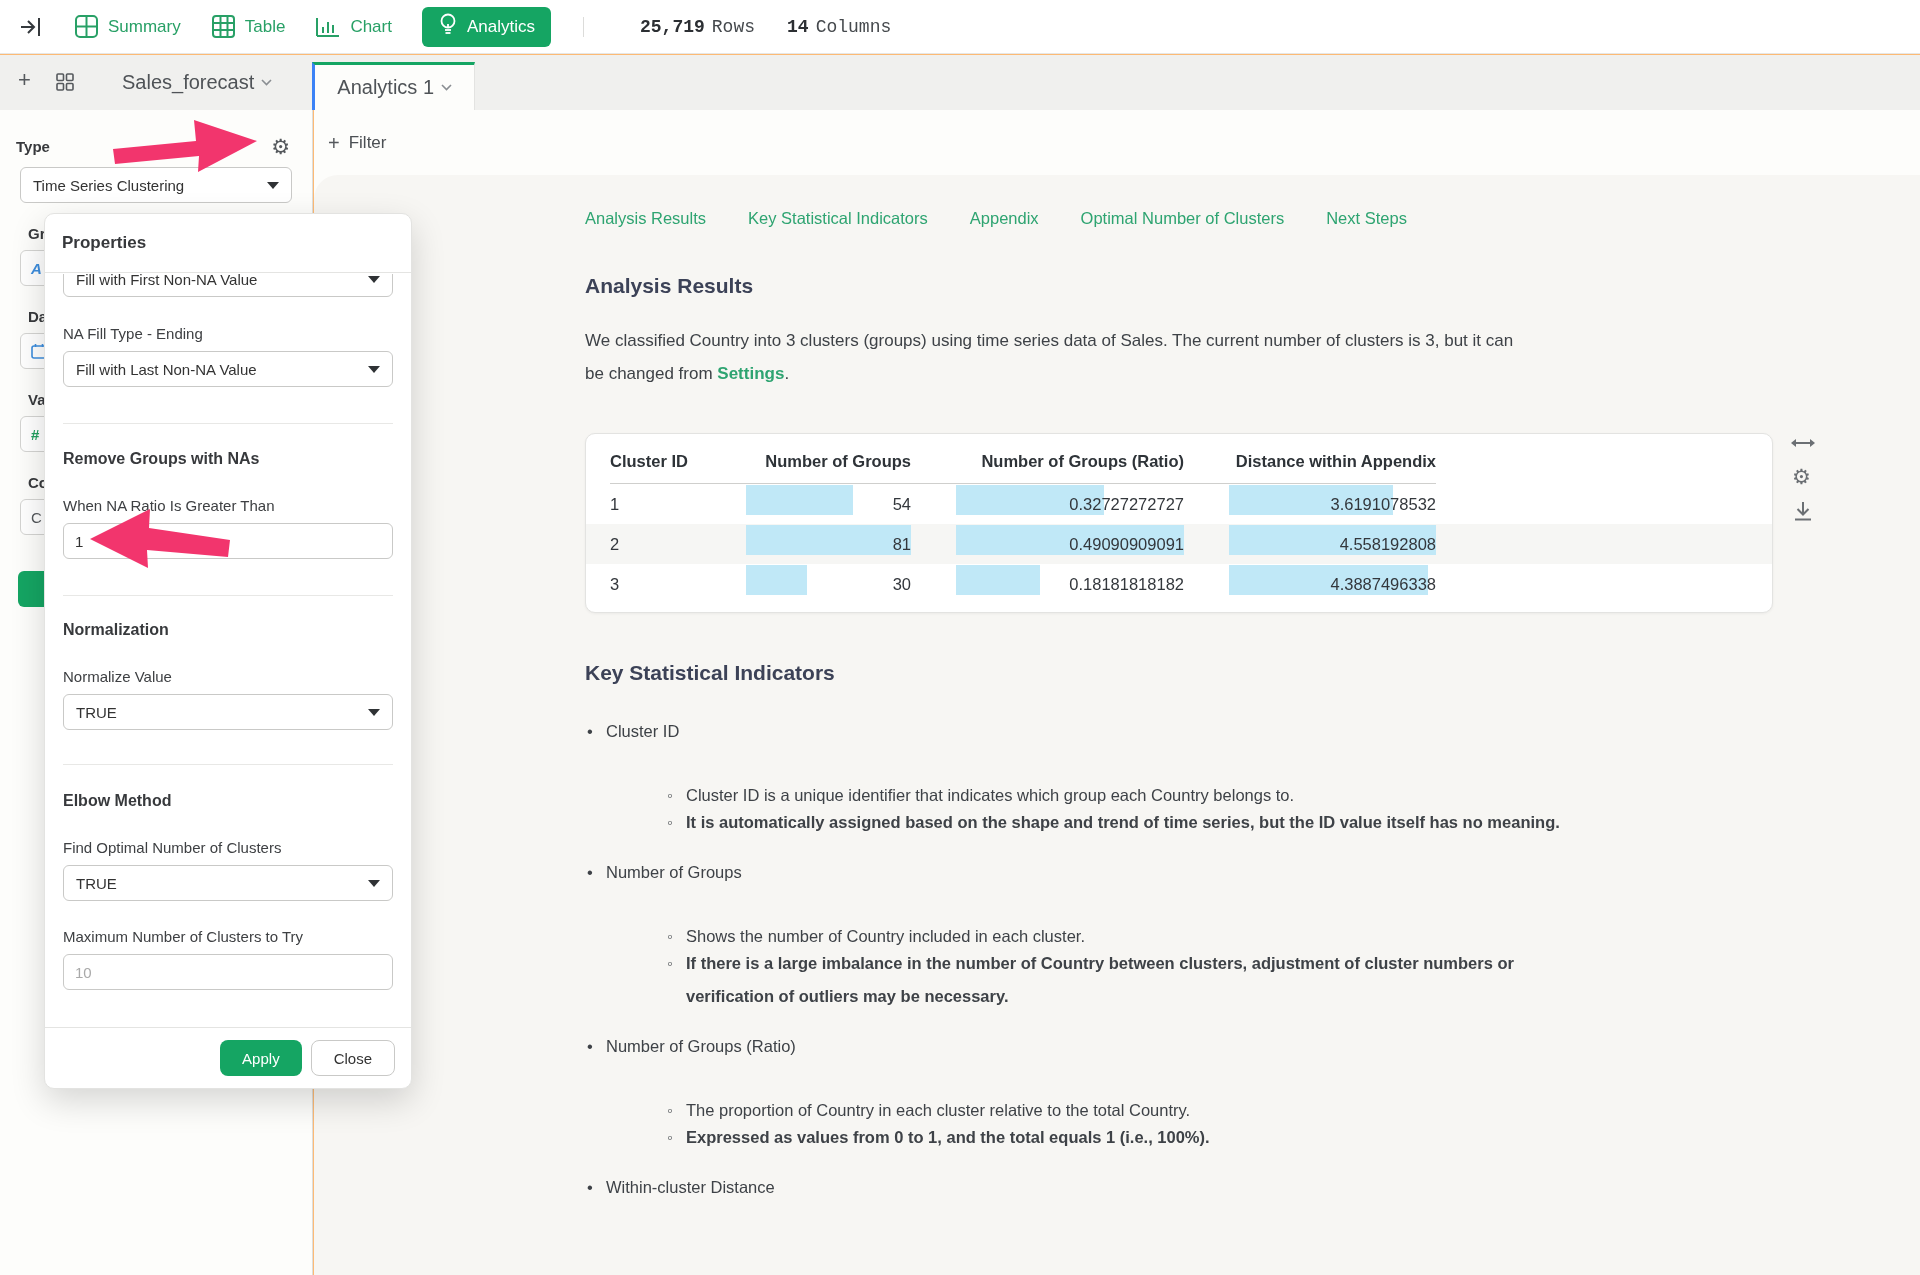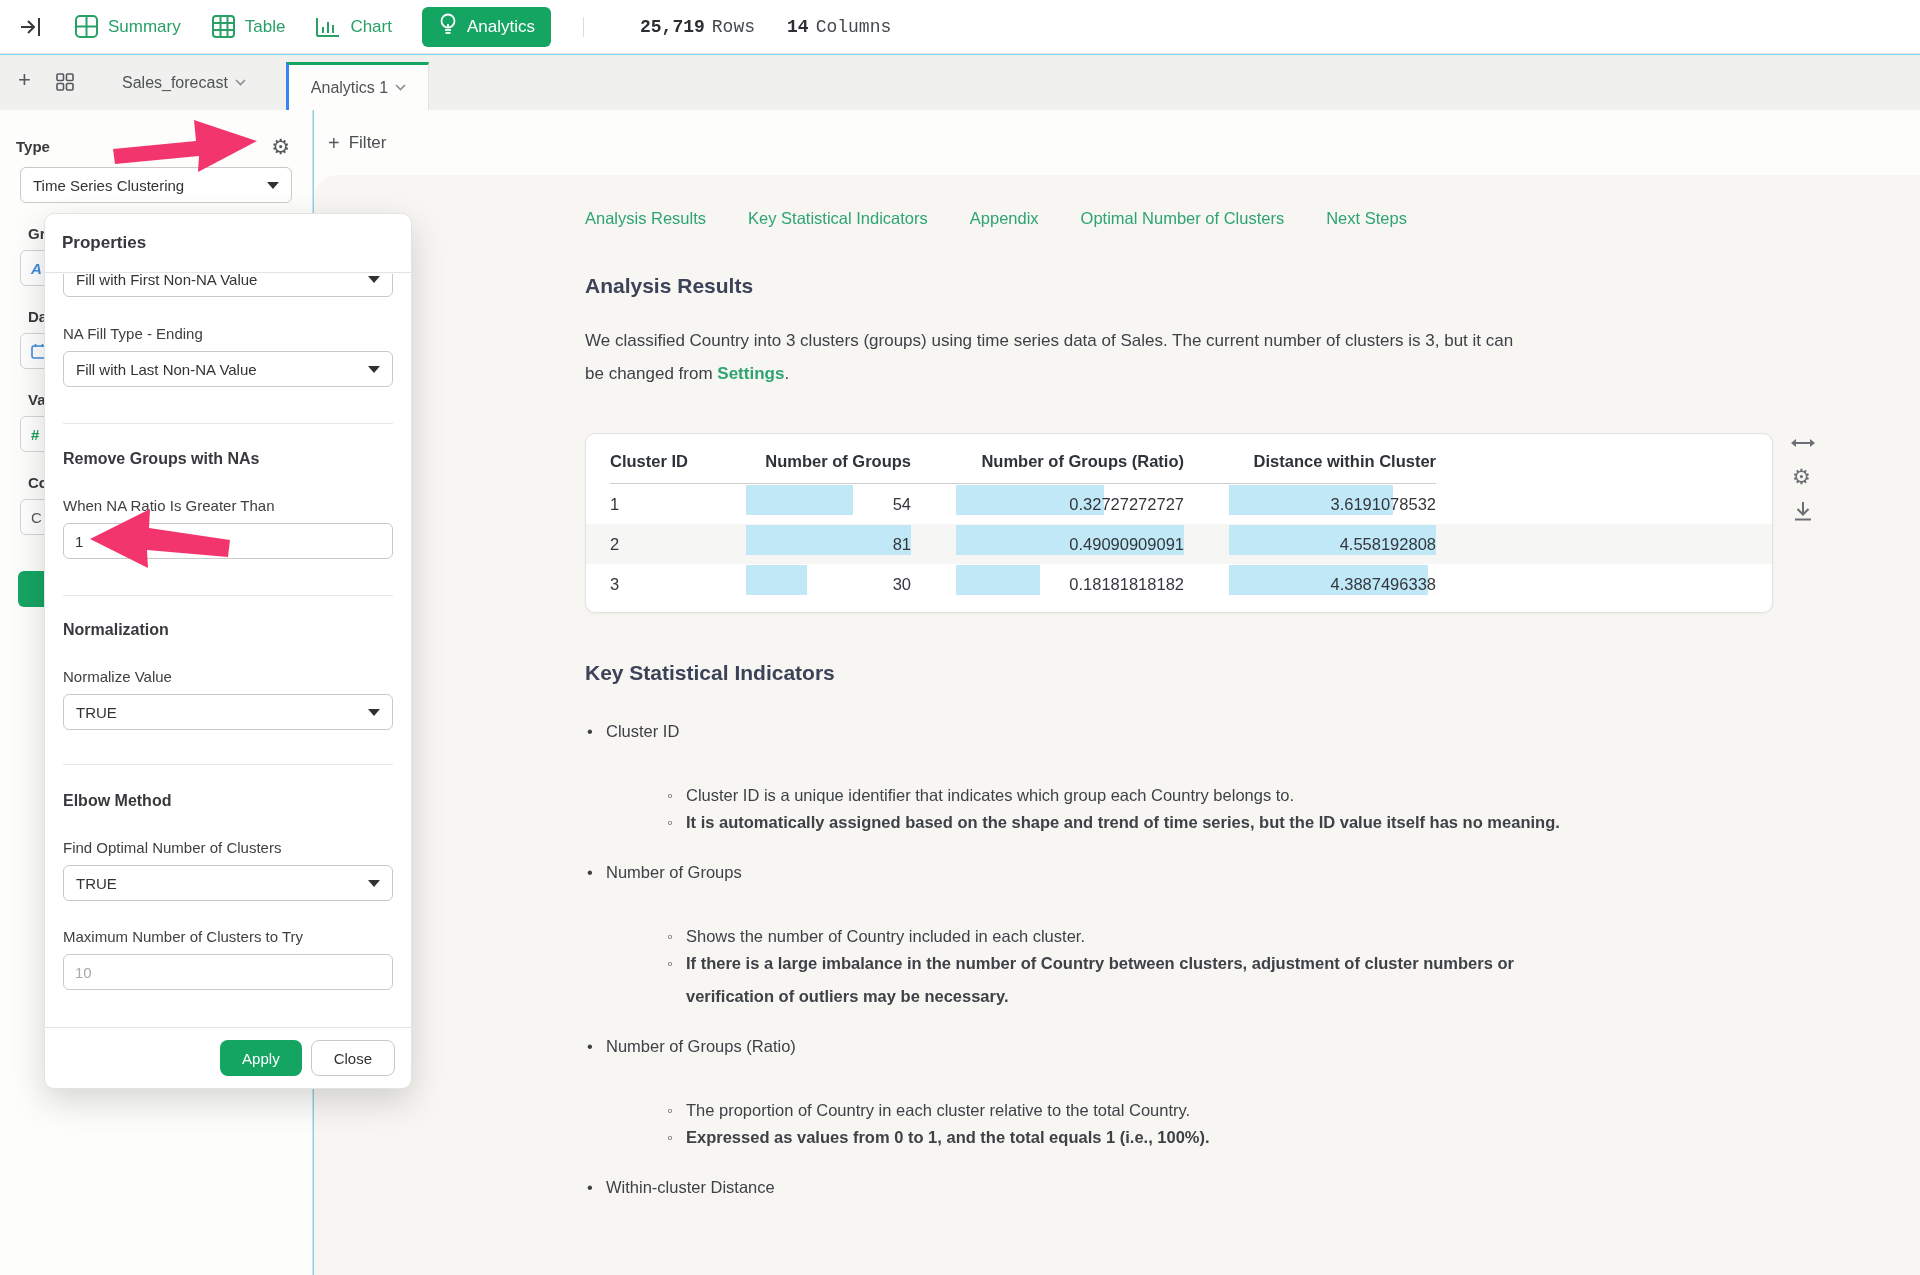--- a/index.html
+++ b/index.html
@@ -1,35 +1,35 @@
 <!DOCTYPE html>
 <html><head>
 <meta charset="utf-8">
 <style>
   * { margin:0; padding:0; box-sizing:border-box; }
   html,body { width:1920px; height:1275px; font-family:"Liberation Sans", sans-serif; background:#fff; }
-  .page { position:relative; width:1920px; height:1275px; overflow:hidden; background:#7dd3fc; }
+  .page { position:relative; width:1920px; height:1275px; overflow:hidden; background:#fdba74; }
 
   
   .toolbar { position:absolute; left:0; top:0; width:1920px; height:54px; background:#fff; border-bottom:1px solid #e7e7e5; display:flex; align-items:center; }
   .collapse-btn { margin-left:16px; width:30px; height:30px; display:flex; align-items:center; justify-content:center; cursor:pointer; }
   .viewbtn { display:flex; align-items:center; gap:9px; margin-left:30px; color:#28a066; font-size:17px; cursor:pointer; }
   .viewbtn svg { display:block; }
   .viewbtn.first { margin-left:28px; }
   .viewbtn-active { margin-left:30px; background:#15a563; border-radius:6px; height:40px; padding:0 16px; display:flex; align-items:center; gap:9px; color:#fff; font-size:17px; cursor:pointer; }
   .tb-sep { width:1px; height:20px; background:#dcdcda; margin-left:32px; }
   .tb-stats { display:flex; align-items:baseline; gap:7px; margin-left:56px; font-size:18px; color:#45494d;font-family:Liberation Mono, monospace; }
   .tb-stats .num { font-weight:bold; color:#2c2f33; }
   .tb-stats .gap { width:18px; }
 
   
   .tabbar { position:absolute; left:0; top:55px; width:1920px; height:55px; background:#f0f0ee; display:flex; align-items:flex-end; }
   .tab-plus { position:absolute; left:18px; top:14px; font-size:22px; color:#55595d; line-height:1; cursor:pointer; }
   .tab-grid { position:absolute; left:56px; top:18px; cursor:pointer; }
-  .tab { height:55px; display:flex; align-items:center; gap:7px; padding:0 22px; font-size:16px; color:#4f5357; cursor:pointer; }
+  .tab { height:55px; display:flex; align-items:center; gap:7px; padding:0 22px; font-size:20px; color:#4f5357; cursor:pointer; }
   .tab.dataset { margin-left:100px; }
   .tab.active { background:#fdfdfb; border-top:3px solid #15a563; border-left:3px solid #3b82f6; border-right:1px solid #e3e3e1; height:48px; margin-left:18px; }
 
   
   .sidebar { position:absolute; left:0; top:110px; width:313px; height:1165px; background:#fdfdfb; border-right:1px solid #dddddb; }
   .side-row { display:flex; align-items:center; justify-content:space-between; padding:26px 22px 0 16px; }
   .side-label { font-size:15px; font-weight:bold; color:#37393c; }
   .gear-glyph { font-size:21px; color:#55595d; line-height:1; cursor:pointer; }
   .side-select { margin:10px 20px 0 20px; height:36px; border:1px solid #c9c9c7; border-radius:6px; background:#fff; display:flex; align-items:center; justify-content:space-between; padding:0 12px; font-size:15px; color:#333; cursor:pointer; }
   .caret { width:0; height:0; border-left:6px solid transparent; border-right:6px solid transparent; border-top:7px solid #2f3235; }
@@ -259,21 +259,21 @@
           <span style="display:block">We classified Country into 3 clusters (groups) using time series data of Sales. The current number of clusters is 3, but it can</span>
           <span style="display:block"><span>be changed from </span><span class="link">Settings</span><span>.</span></span>
         </div>
 
         <div class="tcard">
           <div class="t-row t-head">
             <div class="hd-inner">
               <div class="c-id">Cluster ID</div>
               <div class="c-g">Number of Groups</div>
               <div class="c-r">Number of Groups (Ratio)</div>
-              <div class="c-d">Distance within Cluster</div>
+              <div class="c-d">Distance within Appendix</div>
             </div>
           </div>
           <div class="t-row">
             <div class="c-id">1</div>
             <div class="c-g"><span class="bar" style="width: 65%;"></span><span class="cellval">54</span></div>
             <div class="c-r"><span class="bar" style="width: 65%;"></span><span class="cellval">0.32727272727</span></div>
             <div class="c-d"><span class="bar" style="width: 79%;"></span><span class="cellval">3.6191078532</span></div>
           </div>
           <div class="t-row zebra">
             <div class="c-id">2</div>

